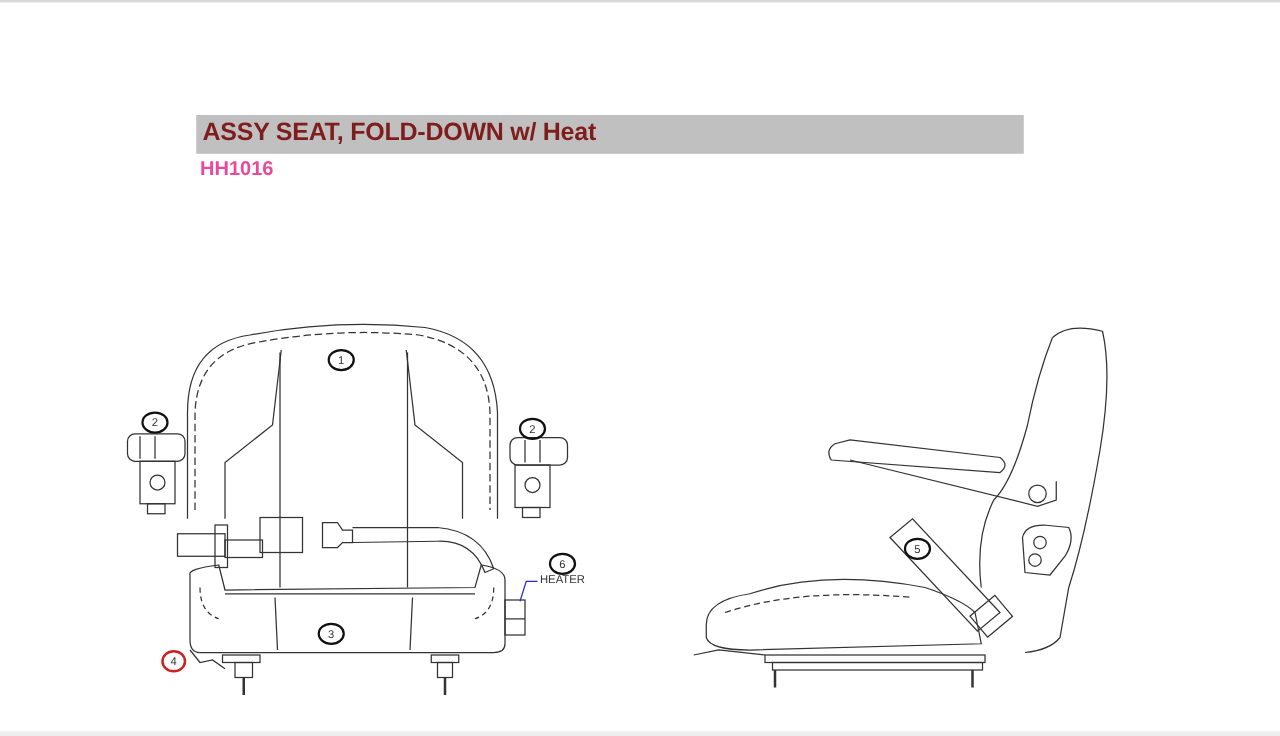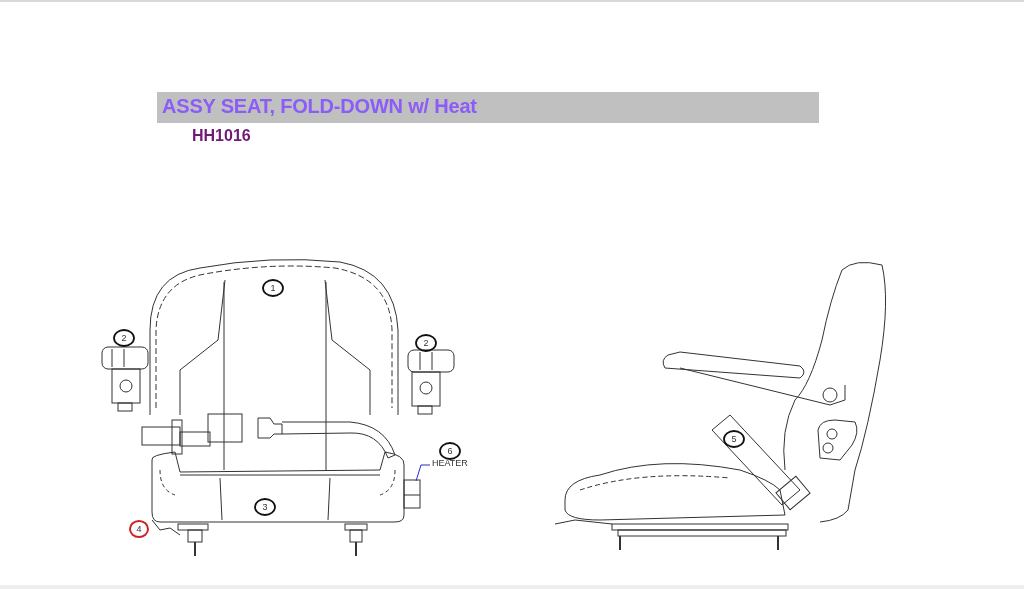--- a/index.html
+++ b/index.html
@@ -1,21 +1,21 @@
 <!DOCTYPE html>
 <html><head>
 <meta charset="utf-8">
 <style>
   html, body { margin:0; padding:0; }
   body { width:1024px; height:589px; background:#ffffff; position:relative; overflow:hidden; font-family:"Liberation Sans", sans-serif; }
   .topline { position:absolute; left:0; top:0; width:1024px; height:2px; background:#d9d9d9; }
   .bottombar { position:absolute; left:0; top:585px; width:1024px; height:4px; background:#eeeeee; }
   .title-bar { position:absolute; left:157px; top:92px; width:662px; height:31px; background:#c0c0c0; }
-  .title-text { position:absolute; left:162px; top:95px; font-family:"Liberation Sans", sans-serif; font-weight:bold; font-size:20px; color:#8b5cf6; letter-spacing:-0.2px; white-space:nowrap; }
-  .part-no { position:absolute; left:160px; top:127px; font-family:"Liberation Sans", sans-serif; font-weight:bold; font-size:16px; color:#701a75;margin-left:32px; }
+  .title-text { position:absolute; left:162px; top:95px; font-family:"Liberation Sans", sans-serif; font-weight:bold; font-size:20px; color:#7f1d1d; letter-spacing:-0.2px; white-space:nowrap; }
+  .part-no { position:absolute; left:160px; top:127px; font-family:"Liberation Sans", sans-serif; font-weight:bold; font-size:16px; color:#ec4899; }
   svg.drawing { position:absolute; left:0; top:0; }
   .callout-label { font-family:"Liberation Sans", sans-serif; font-size:9px; fill:#333; text-anchor:middle; }
   .heater-label { font-family:"Liberation Sans", sans-serif; font-size:9px; fill:#333; }
 </style>
 </head>
 <body>
 
 <div class="topline"></div>
 
 <div class="title-bar"></div>

